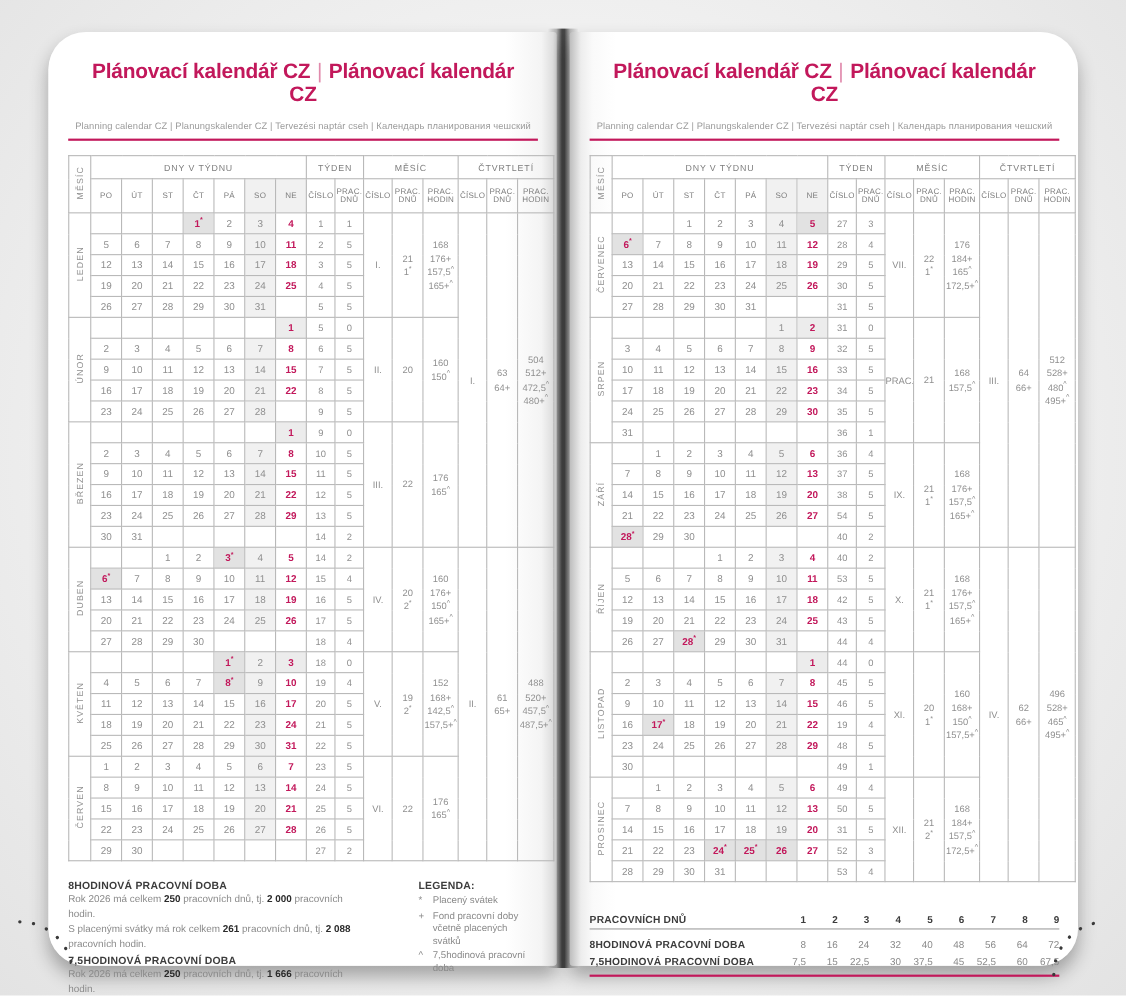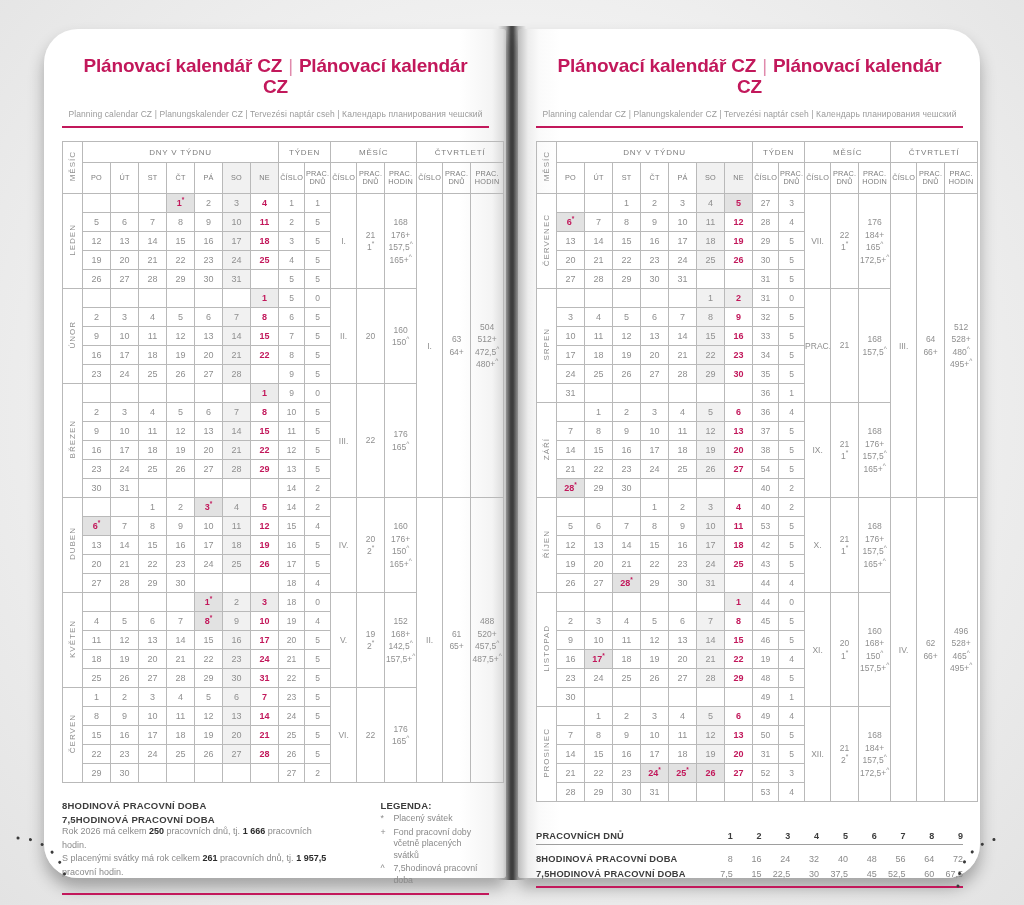--- a/index.html
+++ b/index.html
@@ -508,20 +508,22 @@
               <td class="wk">27</td>
               <td class="wk">2</td>
             </tr>
           </tbody>
         </table>
       </div>
     <div class="footL">
       <div class="wt-block">
         <div class="wt-title">8HODINOVÁ PRACOVNÍ DOBA</div>
         <div id="wt8">
+            <div class="wt-line"><span>Rok 2026 má celkem </span><strong>250</strong><span> pracovních dnů, tj. </span><strong>2 000</strong><span> pracovních hodin.</span></div>
+            <div class="wt-line"><span>S placenými svátky má rok celkem </span><strong>261</strong><span> pracovních dnů, tj. </span><strong>2 088</strong><span> pracovních hodin.</span></div>
           </div>
         <div class="wt-title">7,5HODINOVÁ PRACOVNÍ DOBA</div>
         <div id="wt75">
             <div class="wt-line"><span>Rok 2026 má celkem </span><strong>250</strong><span> pracovních dnů, tj. </span><strong>1 666</strong><span> pracovních hodin.</span></div>
             <div class="wt-line"><span>S placenými svátky má rok celkem </span><strong>261</strong><span> pracovních dnů, tj. </span><strong>1 957,5</strong><span> pracovní hodin.</span></div>
           </div>
       </div>
       <div class="legend">
         <div class="lg-title">LEGENDA:</div>
         <div class="lg-item">

